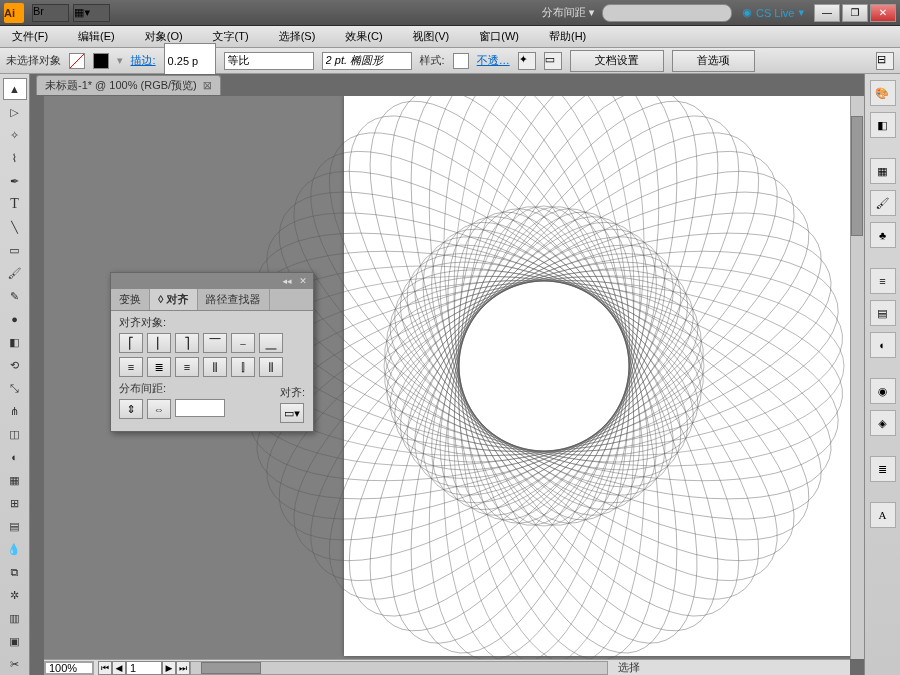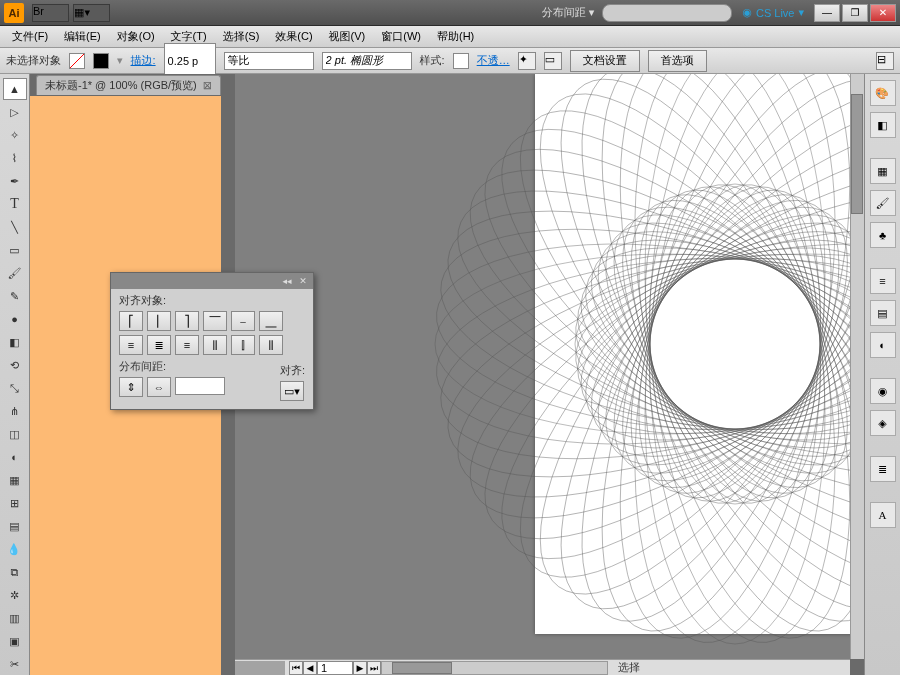--- a/index.html
+++ b/index.html
@@ -1,53 +1,53 @@
 <!DOCTYPE html>
 <html><head>
 <meta charset="utf-8">
 <style>
 *{margin:0;padding:0;box-sizing:border-box;font-family:"Microsoft YaHei",sans-serif;font-size:11px}
 body{width:900px;height:675px;background:#4a4a4a;overflow:hidden;position:relative}
 .titlebar{height:26px;background:linear-gradient(#6a6a6a,#4f4f4f);display:flex;align-items:center;padding:0 4px;border-bottom:1px solid #2a2a2a}
-.titlebar .logo{width:20px;height:20px;background:#ff9a00;color:#4a2800;font-weight:bold;text-align:center;line-height:20px;border-radius:2px;margin-right:8px}
+.titlebar .logo{width:20px;height:20px;background:#ff9a00;color:#4a2800;font-weight:bold;line-height:20px;border-radius:2px;margin-right:8px}
 .titlebar .tb-btn{width:37px;height:18px;background:#5a5a5a;border:1px solid #3a3a3a;margin-right:4px;cursor:pointer}
 .titlebar .dd{display:flex;align-items:center;margin-right:6px}
 .titlebar .spacer{flex:1}
 .titlebar .wslabel{color:#ddd;margin-right:8px}
 .titlebar .search{width:130px;height:18px;background:#ccc;border:1px solid #888;border-radius:8px;padding:0 6px;color:#888}
 .titlebar .cslive{color:#2a9fd6;margin:0 10px;display:flex;align-items:center;gap:4px}
 .winctrls{display:flex;gap:2px}
 .winctrls div{width:26px;height:18px;border:1px solid #999;background:linear-gradient(#eee,#ccc);text-align:center;line-height:16px;cursor:pointer;font-size:10px}
 .winctrls .close{background:linear-gradient(#e88,#c33);color:#fff}
-.menubar{height:22px;background:linear-gradient(#e8e8e8,#d0d0d0);display:flex;align-items:center;padding:0 6px;gap:4px;border-bottom:1px solid #999}
+.menubar{height:22px;background:linear-gradient(#e8e8e8,#d0d0d0);display:flex;align-items:center;padding:0 6px;gap:18px;border-bottom:1px solid #999}
 .menubar .mi{padding:2px 6px;cursor:pointer}
 .ctrlbar{height:26px;background:linear-gradient(#e8e8e8,#d0d0d0);display:flex;align-items:center;padding:0 6px;gap:8px;border-bottom:1px solid #999}
 .ctrlbar .lbl{color:#333}
 .ctrlbar .sw{width:16px;height:16px;border:1px solid #888;background:#fff}
 .ctrlbar .sw.diag{background:linear-gradient(135deg,#fff 49%,#f00 49%,#f00 51%,#fff 51%)}
 .ctrlbar .sw.blk{background:#000}
 .ctrlbar .link{color:#06c;text-decoration:underline;cursor:pointer}
 .ctrlbar .numfield{width:52px;height:36px;border:1px solid #888;background:#fff;padding:0 3px}
 .ctrlbar select,.ctrlbar input.sel{height:18px;border:1px solid #888;background:#fff;padding:0 3px}
-.ctrlbar .btn{height:22px;padding:0 12px;border:1px solid #888;background:linear-gradient(#f0f0f0,#d8d8d8);cursor:pointer}
+.ctrlbar .btn{height:22px;padding:0 24px;border:1px solid #888;background:linear-gradient(#f0f0f0,#d8d8d8);cursor:pointer}
 .ctrlbar .icn{width:18px;height:18px;border:1px solid #888;background:#eee;cursor:pointer}
 .workspace{position:absolute;top:74px;bottom:0;left:0;right:0;display:flex;background:#4a4a4a}
 .toolbox{width:30px;background:linear-gradient(#d8d8d8,#c8c8c8);border-right:1px solid #888;display:flex;flex-direction:column;align-items:center;padding-top:4px;gap:1px}
 .toolbox .tool{width:24px;height:22px;border:1px solid transparent;cursor:pointer;display:flex;align-items:center;justify-content:center;color:#333}
 .toolbox .tool.sel{background:#fff;border:1px solid #888}
-.docarea{flex:1;position:relative;background:#fdba74;display:flex;}
+.docarea{flex:1;position:relative;background:#c2410c;display:flex;flex-direction:column}
 .tabstrip{height:22px;background:#6a6a6a;display:flex;align-items:center;padding-left:6px}
 .tabstrip .tab{height:20px;background:#bfbfbf;border:1px solid #888;border-bottom:none;padding:0 8px;display:flex;align-items:center;gap:6px;color:#333;cursor:pointer;border-radius:3px 3px 0 0}
 .tabstrip .tab .x{color:#666;cursor:pointer}
 .canvaswrap{flex:1;background:#6a6a6a;position:relative;overflow:hidden}
 .greyboard{position:absolute;left:14px;top:0;right:14px;bottom:16px;background:#808080}
 .artboard{position:absolute;left:300px;top:0;width:650px;height:560px;background:#fff;box-shadow:0 0 4px rgba(0,0,0,.4)}
 .artboard svg{position:absolute;left:-150px;top:-80px}
 .hscroll{position:absolute;bottom:0;left:14px;right:14px;height:16px;background:#ddd;border-top:1px solid #999;display:flex;align-items:center}
-.hscroll .zoom{width:50px;height:14px;border:7px solid #a3a3a3;background:#fff;padding:0 3px}
+.hscroll .zoom{width:50px;height:14px;border:2px solid #a3a3a3;background:#fff;padding:0 3px}
 .hscroll .nav{width:14px;height:14px;border:1px solid #888;background:#eee;text-align:center;line-height:12px;cursor:pointer;font-size:9px}
 .hscroll .page{width:36px;height:14px;border:1px solid #888;background:#fff;padding:0 3px}
 .hscroll .track{flex:1;height:14px;background:#ccc;border:1px solid #999;position:relative}
 .hscroll .thumb{position:absolute;left:10px;top:0;width:60px;height:12px;background:#999;border:1px solid #777}
 .hscroll .status{padding:0 10px;color:#333}
 .vscroll{position:absolute;right:0;top:0;width:14px;bottom:16px;background:#ccc;border-left:1px solid #999}
 .vscroll .vthumb{position:absolute;top:20px;left:0;width:12px;height:120px;background:#999;border:1px solid #777}
 .rpanel{width:36px;background:linear-gradient(#d8d8d8,#c8c8c8);border-left:1px solid #888;display:flex;flex-direction:column;align-items:center;padding-top:6px;gap:6px}
 .rpanel .ric{width:26px;height:26px;border:1px solid #aaa;background:#e8e8e8;cursor:pointer;display:flex;align-items:center;justify-content:center}
 .rpanel .sep{height:8px}
@@ -256,20 +256,25 @@
     <div class="sep"></div>
     <div class="ric" style="font-family:serif">A</div>
   </div>
 </div>
 
 <div class="alignpanel">
   <div class="aphdr">
     <div class="hicn">◂◂</div>
     <div class="hicn">✕</div>
   </div>
+  <div class="tabs">
+    <div class="pt">变换</div>
+    <div class="pt active">◊ 对齐</div>
+    <div class="pt">路径查找器</div>
+  </div>
   <div class="sect">
     <div class="slbl">对齐对象:</div>
     <div class="row">
       <div class="ab">⎡</div>
       <div class="ab">⎢</div>
       <div class="ab">⎤</div>
       <div class="ab">⎺</div>
       <div class="ab">⎯</div>
       <div class="ab">⎽</div>
     </div>

